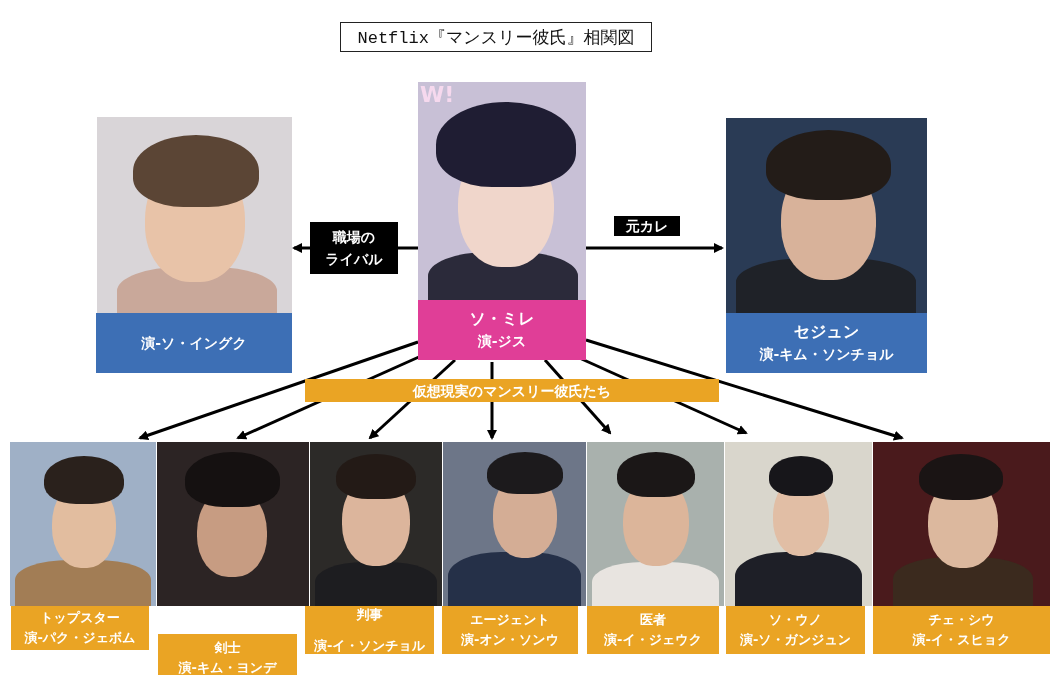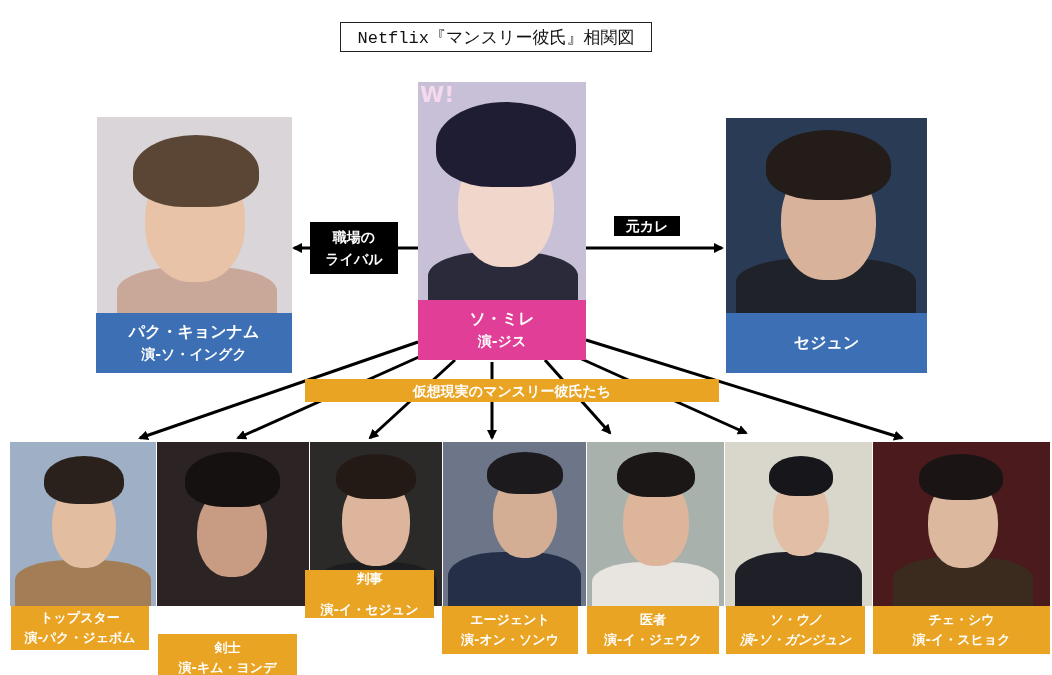--- a/index.html
+++ b/index.html
@@ -50,21 +50,20 @@
   <line x1="575" y1="356" x2="746" y2="433" stroke="#000" stroke-width="3" marker-end="url(#ah)"></line>
   <line x1="586" y1="340" x2="902" y2="438" stroke="#000" stroke-width="3" marker-end="url(#ah)"></line>
 </svg>
 
 <div class="photo" style="left:97px;top:117px;width:195px;height:196px;background:#d9d5d8;">
   <div class="body" style="left:20px;top:150px;width:160px;height:60px;background:#c9a89a;"></div>
   <div class="face" style="left:48px;top:40px;width:100px;height:125px;background:#e8c3a8;"></div>
   <div class="hair" style="left:36px;top:18px;width:126px;height:72px;background:#5b4535;"></div>
 </div>
 <div class="label blue" style="left:96px;top:313px;width:196px;height:60px;">
-  <div class="l1">パク・キョンナム</div>
   <div class="l2">演-ソ・イングク</div>
 </div>
 <div class="black-tag" style="left:310px;top:222px;width:88px;height:52px;">
   <span>職場の</span>
   <span>ライバル</span>
 </div>
 
 <div class="photo" style="left:418px;top:82px;width:168px;height:218px;background:#c8c0d6;">
   <div class="watermark">W!</div>
   <div class="body" style="left:10px;top:170px;width:150px;height:60px;background:#2b2a3a;"></div>
@@ -76,20 +75,21 @@
   <div class="l2">演-ジス</div>
 </div>
 
 <div class="photo" style="left:726px;top:118px;width:201px;height:195px;background:#2a3b55;">
   <div class="body" style="left:10px;top:140px;width:180px;height:60px;background:#1f2228;"></div>
   <div class="face" style="left:55px;top:42px;width:95px;height:120px;background:#d8b29a;"></div>
   <div class="hair" style="left:40px;top:12px;width:125px;height:70px;background:#231c18;"></div>
 </div>
 <div class="label blue" style="left:726px;top:313px;width:201px;height:60px;">
   <div class="l1">セジュン</div>
+  <div class="l2">演-キム・ソンチョル</div>
 </div>
 <div class="black-tag" style="left:614px;top:216px;width:66px;height:20px;">
   <span>元カレ</span>
 </div>
 
 <div class="label gold" style="left:305px;top:379px;width:414px;height:23px;font-size:14px;">
   <div class="l2">仮想現実のマンスリー彼氏たち</div>
 </div>
 
 <div class="photo" style="left:10px;top:442px;width:146px;height:164px;background:#9fb0c6;">
@@ -128,32 +128,32 @@
 </div>
 
 <div class="label gold small-label" style="left:11px;top:606px;width:138px;height:44px;justify-content:center;">
   <div class="l1">トップスター</div>
   <div class="l2">演-パク・ジェボム</div>
 </div>
 <div class="label gold small-label" style="left:158px;top:606px;width:139px;height:48px;margin-top:28px;">
   <div class="l1">剣士</div>
   <div class="l2">演-キム・ヨンデ</div>
 </div>
-<div class="label gold small-label" style="left:305px;top:570px;width:129px;height:48px;gap:11px;">
+<div class="label gold small-label" style="left:305px;top:606px;width:129px;height:48px;gap:11px;">
   <div class="l1">判事</div>
-  <div class="l2">演-イ・セジュン</div>
+  <div class="l2">演-イ・ソンチョル</div>
 </div>
 <div class="label gold small-label" style="left:442px;top:606px;width:136px;height:48px;">
   <div class="l1">エージェント</div>
   <div class="l2">演-オン・ソンウ</div>
 </div>
 <div class="label gold small-label" style="left:587px;top:606px;width:132px;height:48px;">
   <div class="l1">医者</div>
   <div class="l2">演-イ・ジェウク</div>
 </div>
-<div class="label gold small-label" style="left:726px;top:606px;width:139px;height:48px;font-style:italic;">
+<div class="label gold small-label" style="left:726px;top:606px;width:139px;height:48px;">
   <div class="l1">ソ・ウノ</div>
   <div class="l2">演-ソ・ガンジュン</div>
 </div>
 <div class="label gold small-label" style="left:873px;top:606px;width:177px;height:48px;">
   <div class="l1">チェ・シウ</div>
   <div class="l2">演-イ・スヒョク</div>
 </div>
 
 </body></html>

